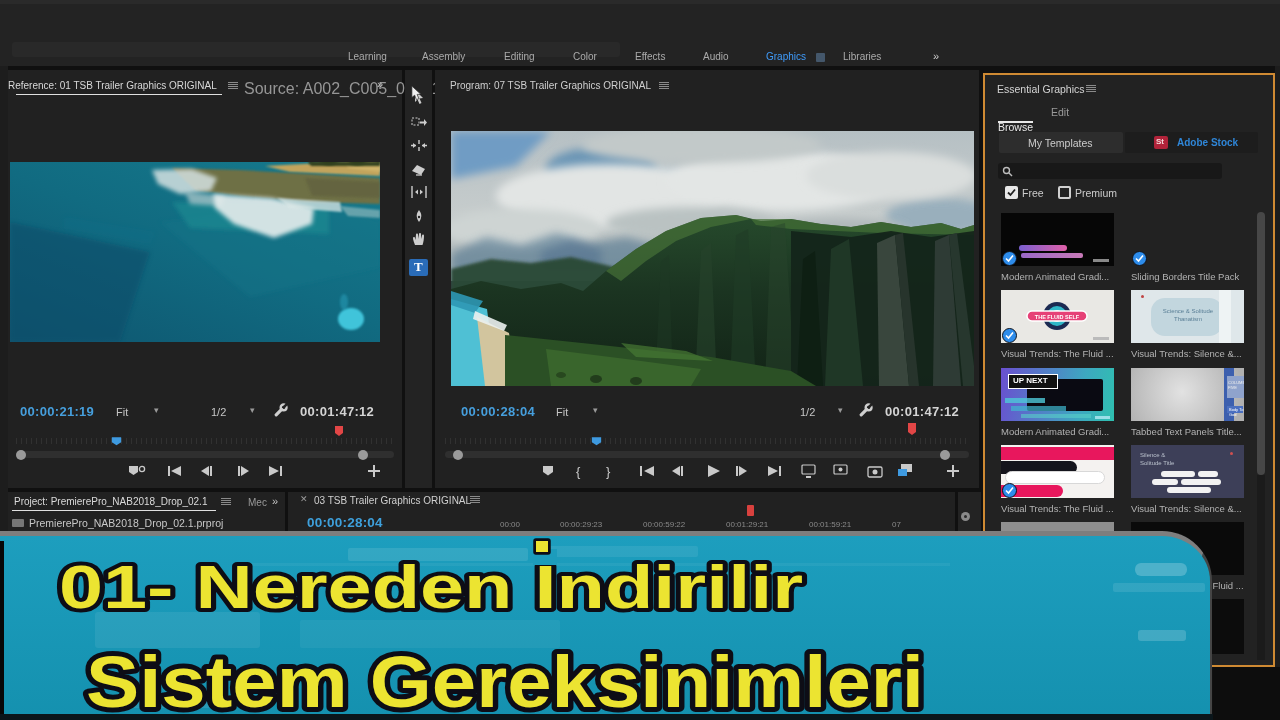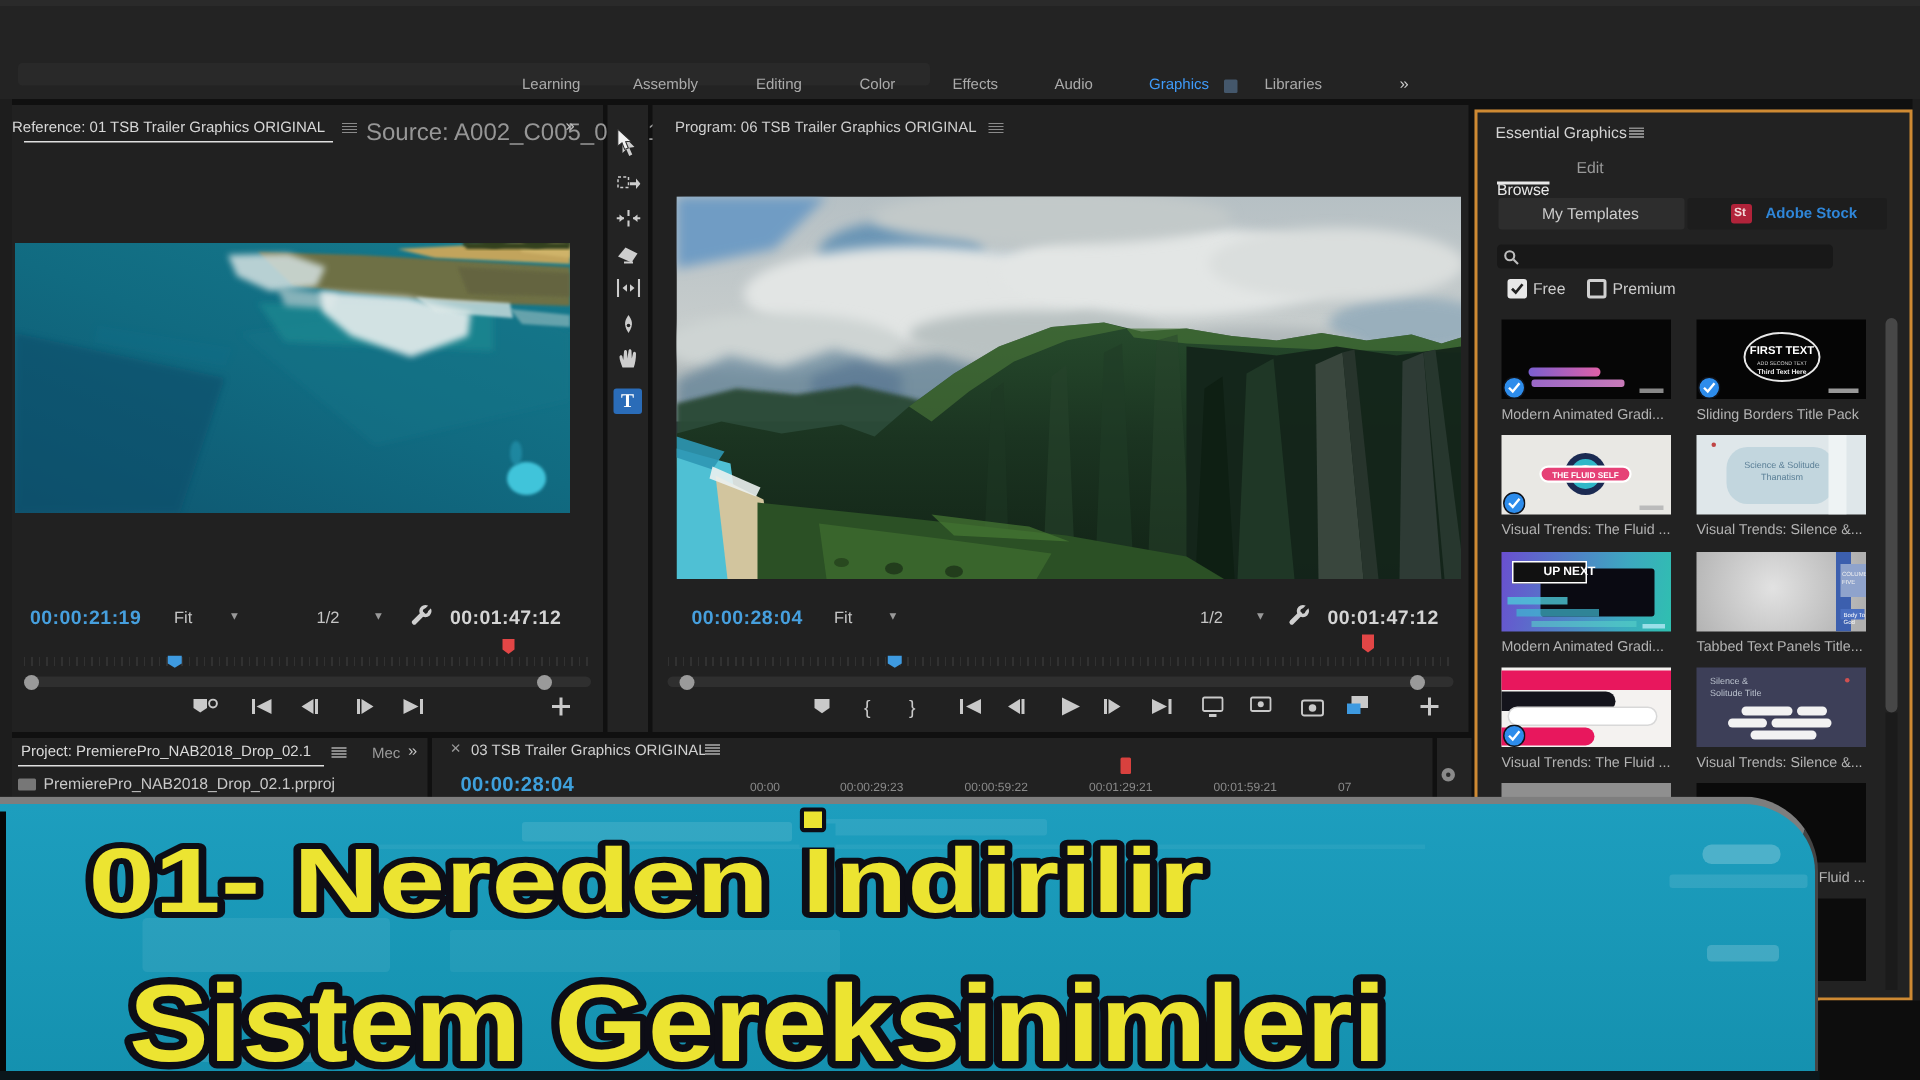--- a/index.html
+++ b/index.html
@@ -150,21 +150,21 @@
         <g transform="translate(0,143)">
             <path d="M4,12 C3,9 2,7 2,5 C2,3.5 4,3.5 4,5 L4.5,7 L5,1.5 C5,0 7,0 7,1.5 L7.3,6 L8,1 C8,-0.5 10,-0.5 10,1 L10.2,6 L11,2.5 C11.2,1 13,1.2 13,2.8 C13,6 12.5,9 11.5,12 Z" fill="#cdcdcd"></path>
           </g>
       </g>
     </svg>
     <div class="abs" style="left:4px;top:189px;width:19px;height:17px;background:#2a6cb8;border-radius:2px;"></div>
     <div class="abs" style="left:9px;top:189px;color:#ffffff;font-size:13px;font-weight:bold;font-family:'Liberation Serif',serif;">T</div>
   </div>
 
   <div class="panel" style="left:435px;top:70px;width:544px;height:418px;background:#212121;">
-    <div class="t11 abs" style="left:15px;top:10px;color:#cfcfcf;font-size:10px;">Program: 06 TSB Trailer Graphics ORIGINAL</div>
+    <div class="t11 abs" style="left:15px;top:10px;color:#cfcfcf;font-size:10px;">Program: 07 TSB Trailer Graphics ORIGINAL</div>
     <div class="menuicon abs" style="left:224px;top:12px;"></div>
 
     <svg class="abs" style="left:16px;top:61px;" width="523" height="255" viewBox="0 0 523 255">
       <defs>
         <linearGradient id="sky" x1="0" y1="0" x2="0" y2="1">
           <stop offset="0" stop-color="#b6c0c4"></stop>
           <stop offset="0.55" stop-color="#c6cccc"></stop>
           <stop offset="1" stop-color="#a6afb1"></stop>
         </linearGradient>
         <linearGradient id="ridge" x1="0" y1="0" x2="0" y2="1">
@@ -308,29 +308,20 @@
     <div class="t11 abs" style="left:37px;top:112px;color:#cccccc;font-size:10.5px;">Free</div>
     <div class="abs" style="left:73px;top:111px;width:13px;height:13px;border:2px solid #d0d0d0;border-radius:2px;box-sizing:border-box;"></div>
     <div class="t11 abs" style="left:90px;top:112px;color:#cccccc;font-size:10.5px;">Premium</div>
 
     <div class="abs" style="left:16px;top:138px;width:113px;height:53px;background:#060606;overflow:hidden;">
       <div class="abs" style="left:18px;top:32px;width:48px;height:6px;border-radius:3px;background:linear-gradient(90deg,#7a5fd0,#e060a8);"></div>
       <div class="abs" style="left:20px;top:40px;width:62px;height:5px;border-radius:2px;background:linear-gradient(90deg,#9a68c8,#c87ab8);"></div>
       <div class="abs" style="left:92px;top:46px;width:16px;height:3px;background:#888;"></div>
     </div>
 
-    <div class="abs" style="left:146px;top:138px;width:113px;height:53px;background:#050505;overflow:hidden;">
-      <svg class="abs" style="left:0;top:0;" width="113" height="53" viewBox="0 0 113 53">
-        <ellipse cx="57" cy="25" rx="25" ry="16" fill="none" stroke="#e8e8e8" stroke-width="1.3"></ellipse>
-        <text x="57" y="23" font-size="7.5" font-weight="bold" fill="#ffffff" text-anchor="middle" font-family="Liberation Sans">FIRST TEXT</text>
-        <text x="57" y="30" font-size="3.5" fill="#cccccc" text-anchor="middle" font-family="Liberation Sans">ADD SECOND TEXT</text>
-        <text x="57" y="36" font-size="4.5" font-weight="bold" fill="#eeeeee" text-anchor="middle" font-family="Liberation Sans">Third Text Here</text>
-        <rect x="88" y="46" width="20" height="3" fill="#999"></rect>
-      </svg>
-    </div>
 
     <div class="abs" style="left:16px;top:215px;width:113px;height:53px;background:#e9e8e4;overflow:hidden;">
       <svg class="abs" style="left:0;top:0;" width="113" height="53" viewBox="0 0 113 53">
         <circle cx="56" cy="26" r="14" fill="#1b2a52"></circle>
         <circle cx="56" cy="26" r="10" fill="#2fb7c8"></circle>
         <circle cx="56" cy="26" r="6" fill="#e9e8e4"></circle>
         <rect x="26" y="21" width="60" height="10" rx="5" fill="#e64177" stroke="#ffffff" stroke-width="1.5"></rect>
         <text x="56" y="28.5" font-size="5.5" font-weight="bold" fill="#ffffff" text-anchor="middle" font-family="Liberation Sans">THE FLUID SELF</text>
         <rect x="92" y="47" width="16" height="3" fill="#bbb"></rect>
       </svg>
@@ -339,21 +330,21 @@
     <div class="abs" style="left:146px;top:215px;width:113px;height:53px;background:#dfe7ea;overflow:hidden;">
       <div class="abs" style="left:20px;top:8px;width:72px;height:38px;border-radius:14px;background:#c2d6de;"></div>
       <div class="abs" style="left:88px;top:0px;width:12px;height:53px;background:#eef3f4;"></div>
       <div class="abs" style="left:28px;top:17px;width:58px;height:20px;color:#5a7f96;font-size:6px;text-align:center;line-height:8px;">Science &amp; Solitude<br>Thanatism</div>
       <div class="abs" style="left:10px;top:5px;width:3px;height:3px;border-radius:50%;background:#c04545;"></div>
     </div>
 
     <div class="abs" style="left:16px;top:293px;width:113px;height:53px;background:linear-gradient(100deg,#6a4fd0,#3da8c0 70%,#2fc0b0);overflow:hidden;">
       <div class="abs" style="left:26px;top:11px;width:76px;height:32px;background:#0a0a12;border-radius:2px;"></div>
       <div class="abs" style="left:7px;top:6px;width:48px;height:13px;background:#111;border:1.5px solid #ffffff;"></div>
-      <div class="abs" style="left:12px;top:8px;color:#fff;font-size:8px;font-weight:bold;margin-left:16px;">UP NEXT</div>
+      <div class="abs" style="left:12px;top:8px;color:#fff;font-size:8px;font-weight:bold;">UP NEXT</div>
       <div class="abs" style="left:4px;top:30px;width:40px;height:5px;background:#4ec8d8;opacity:0.8;"></div>
       <div class="abs" style="left:10px;top:38px;width:55px;height:5px;background:#3fb8d0;opacity:0.7;"></div>
       <div class="abs" style="left:20px;top:46px;width:70px;height:4px;background:#58d0c8;opacity:0.6;"></div>
       <div class="abs" style="left:94px;top:48px;width:15px;height:3px;background:#9adfe8;"></div>
     </div>
 
     <div class="abs" style="left:146px;top:293px;width:113px;height:53px;background:radial-gradient(circle at 45% 45%,#e2e2e2,#b0b0b0 90%);overflow:hidden;">
       <div class="abs" style="left:93px;top:0;width:10px;height:53px;background:#3c5fae;"></div>
       <div class="abs" style="left:96px;top:8px;width:17px;height:22px;background:#8fa3cc;"></div>
       <div class="abs" style="left:97px;top:12px;color:#f0f0f0;font-size:4px;line-height:5px;">COLUMBUS<br>FIVE</div>

